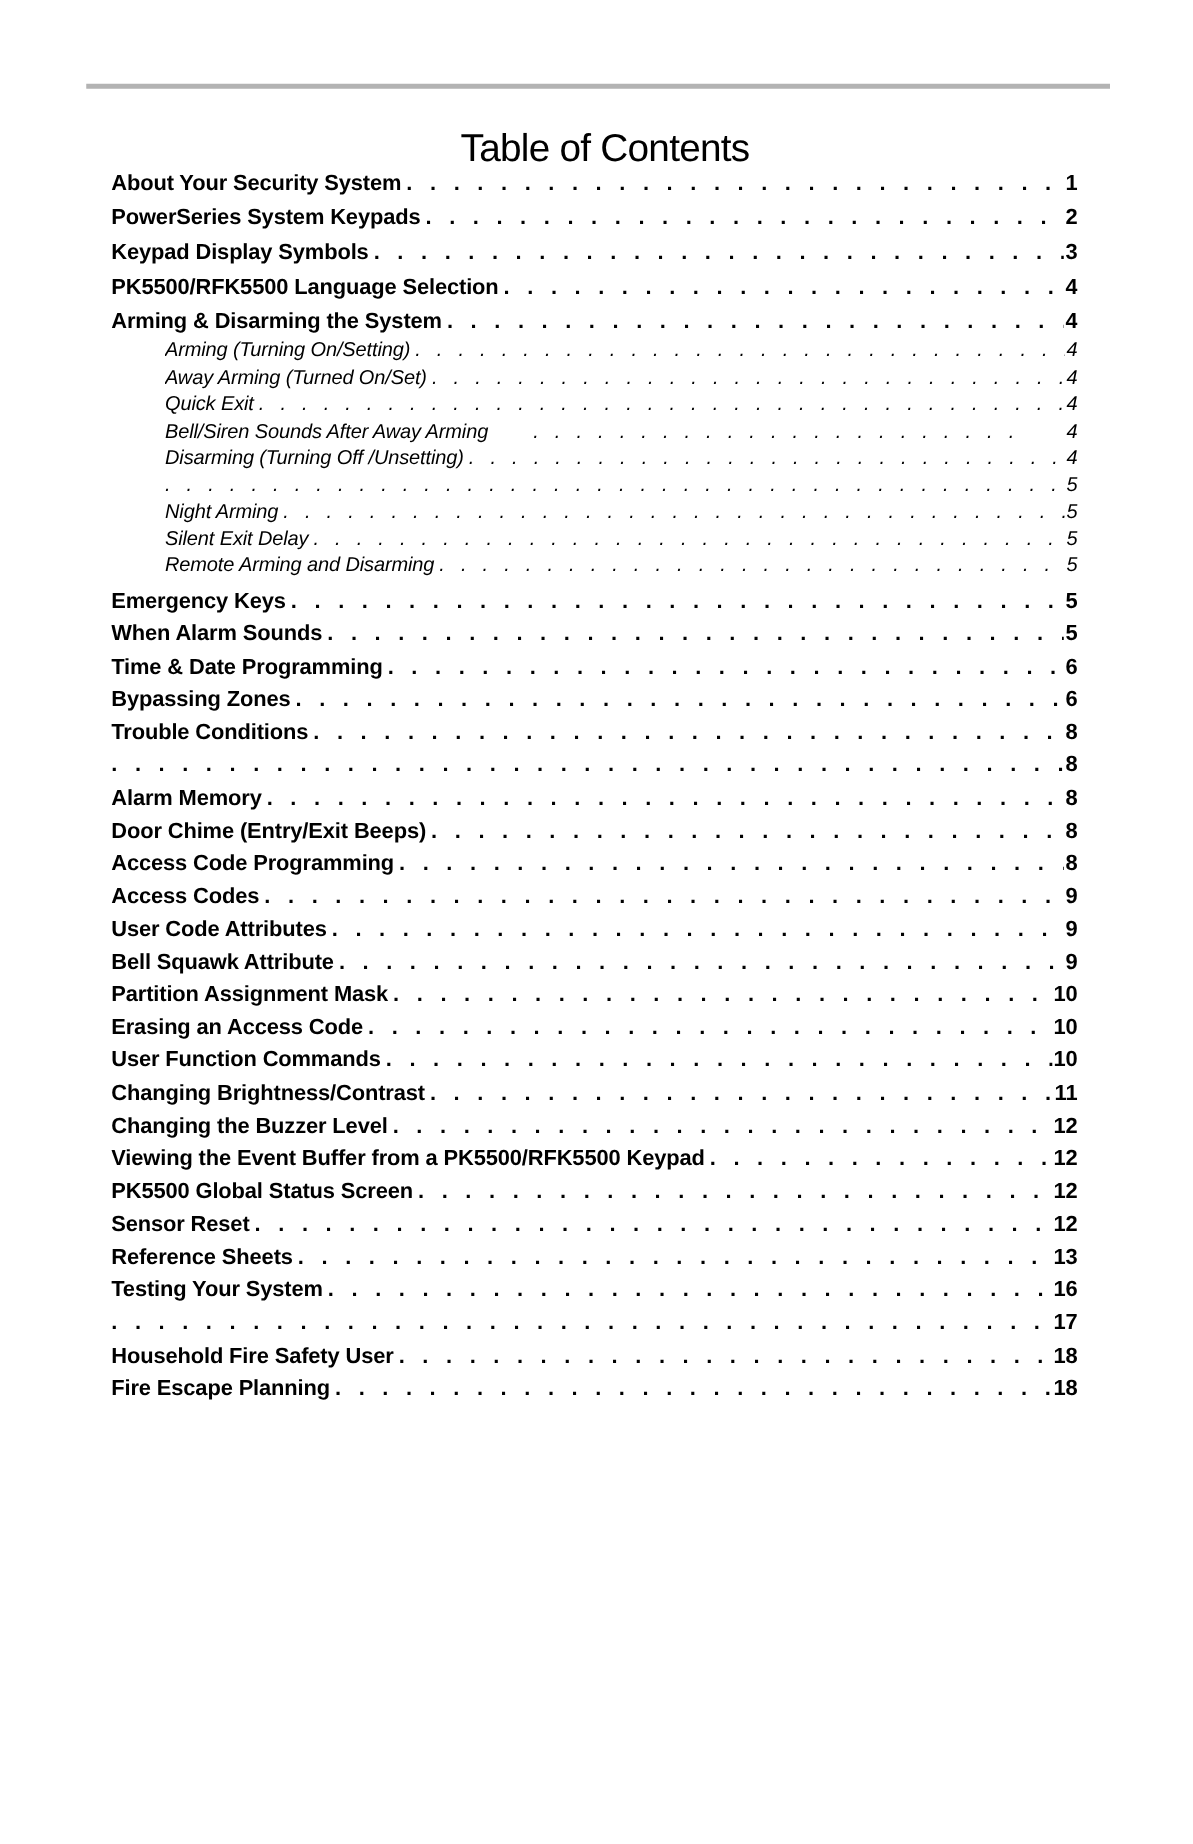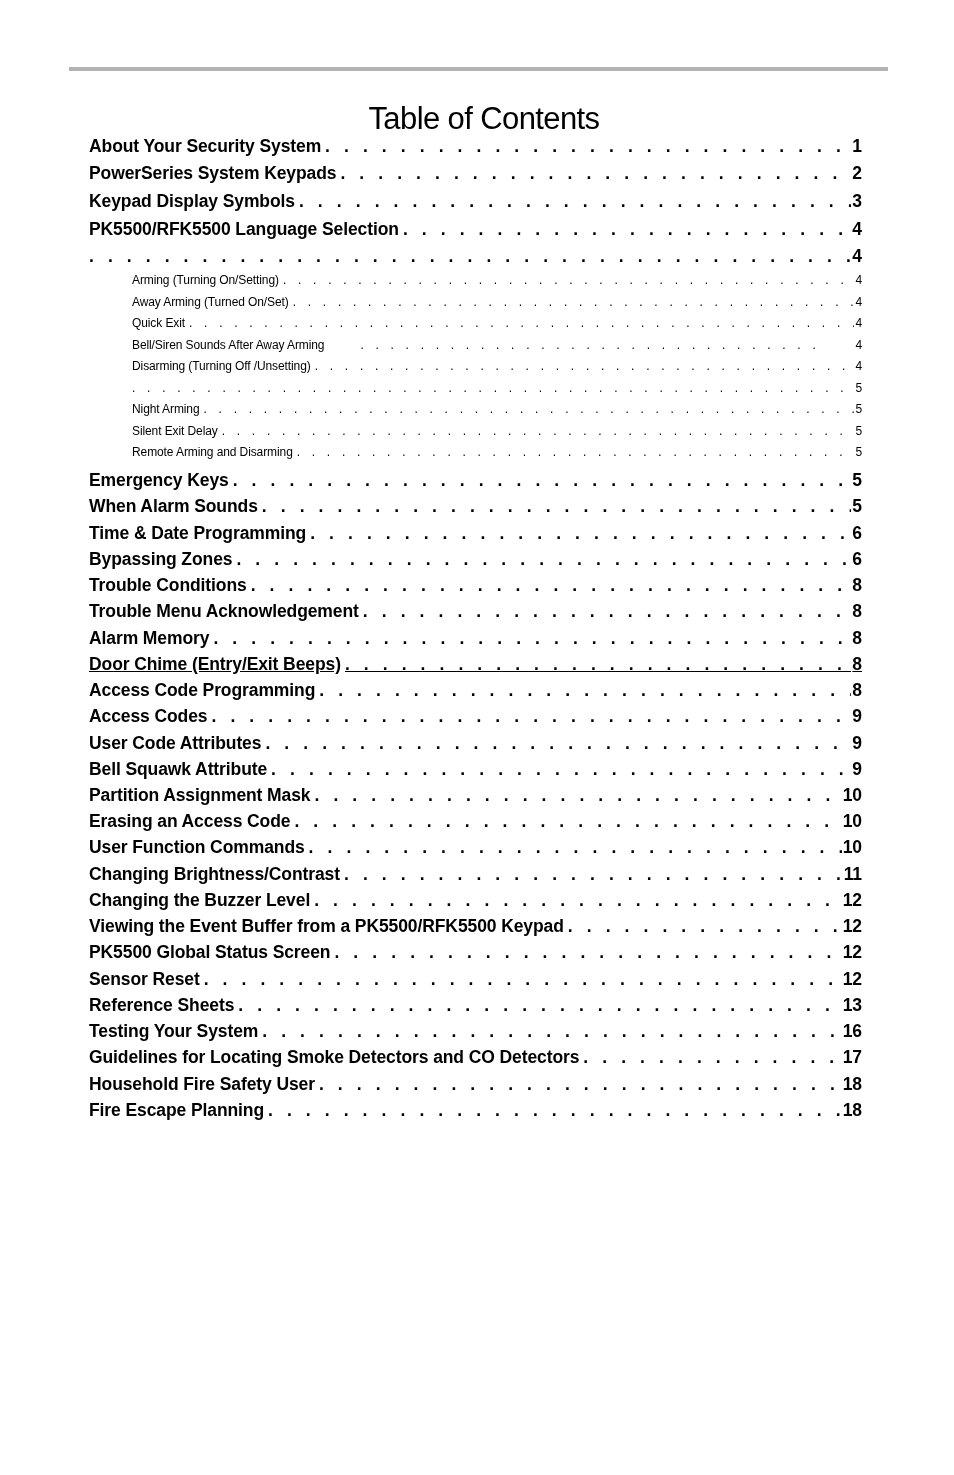--- a/index.html
+++ b/index.html
@@ -2,21 +2,21 @@
 <html><head>
 <meta charset="utf-8">
 <style>
   html, body { margin:0; padding:0; background:#ffffff; }
   body { width:954px; height:1475px; position:relative; overflow:hidden; font-family:"Liberation Sans", sans-serif; color:#000; }
   .rule { position:absolute; left:69px; top:67px; width:819px; height:4px; background:#b3b3b3; }
   .title { position:absolute; left:0; width:968px; top:78px; text-align:center; font-size:31px; letter-spacing:-0.6px; font-weight:normal; line-height:40px; }
   .toc { position:absolute; left:89px; top:0; width:773px; }
   .entry { position:absolute; left:0; width:773px; display:flex; align-items:baseline; white-space:nowrap; overflow:hidden; }
   .entry.main { font-weight:bold; font-size:17.5px; height:24px; line-height:24px; letter-spacing:-0.1px; }
-  .entry.sub { left:43px; width:730px; font-size:12px; height:21px; line-height:21px; letter-spacing:-0.1px; }
+  .entry.sub { left:43px; width:730px; font-size:16px; height:21px; line-height:21px; letter-spacing:-0.1px;font-style:italic; }
   .entry .label { flex:0 0 auto; padding-right:4px; }
   .entry .dots { flex:1 1 auto; overflow:hidden; letter-spacing:4.2px; font-weight:normal; }
   .entry.main .dots { font-weight:bold; letter-spacing:4.6px; }
   .entry .page { flex:0 0 auto; text-align:right; padding-left:1px; }
 </style>
 </head>
 <body>
 
 <div class="rule"></div>
 <h1 class="title">Table of Contents</h1>
@@ -36,20 +36,21 @@
       <span class="label">Keypad Display Symbols</span>
       <span class="dots">. . . . . . . . . . . . . . . . . . . . . . . . . . . . . . . . . . . . . . . . . . . . . . . . . . . . . . . . . . . . . . . . . . . . . . . . . . . . . . . . . . . . . . . . . . . . . . . . . . . . . . . . . . . . . . . . . . . . . . . . </span>
       <span class="page"> 3</span>
     </div>
     <div class="entry main" style="top: 217px;">
       <span class="label">PK5500/RFK5500 Language Selection</span>
       <span class="dots">. . . . . . . . . . . . . . . . . . . . . . . . . . . . . . . . . . . . . . . . . . . . . . . . . . . . . . . . . . . . . . . . . . . . . . . . . . . . . . . . . . . . . . . . . . . . . . . . . . . . . . . . . . . . . . . . . . . . . . . . </span>
       <span class="page">4</span>
     </div>
     <div class="entry main" style="top: 244px;">
+      <span class="label">Arming &amp; Disarming the System</span>
       <span class="dots">. . . . . . . . . . . . . . . . . . . . . . . . . . . . . . . . . . . . . . . . . . . . . . . . . . . . . . . . . . . . . . . . . . . . . . . . . . . . . . . . . . . . . . . . . . . . . . . . . . . . . . . . . . . . . . . . . . . . . . . . </span>
       <span class="page">4</span>
     </div>
     <div class="entry sub" style="top: 270px;">
       <span class="label">Arming (Turning On/Setting)</span>
       <span class="dots">. . . . . . . . . . . . . . . . . . . . . . . . . . . . . . . . . . . . . . . . . . . . . . . . . . . . . . . . . . . . . . . . . . . . . . . . . . . . . . . . . . . . . . . . . . . . . . . . . . . . . . . . . . . . . . . . . . . . . . . . </span>
       <span class="page">4</span>
     </div>
     <div class="entry sub" style="top: 292px;">
       <span class="label">Away Arming (Turned On/Set)</span>
@@ -109,30 +110,29 @@
       <span class="label">Bypassing Zones</span>
       <span class="dots">. . . . . . . . . . . . . . . . . . . . . . . . . . . . . . . . . . . . . . . . . . . . . . . . . . . . . . . . . . . . . . . . . . . . . . . . . . . . . . . . . . . . . . . . . . . . . . . . . . . . . . . . . . . . . . . . . . . . . . . . </span>
       <span class="page">6</span>
     </div>
     <div class="entry main" style="top: 573px;">
       <span class="label">Trouble Conditions</span>
       <span class="dots">. . . . . . . . . . . . . . . . . . . . . . . . . . . . . . . . . . . . . . . . . . . . . . . . . . . . . . . . . . . . . . . . . . . . . . . . . . . . . . . . . . . . . . . . . . . . . . . . . . . . . . . . . . . . . . . . . . . . . . . . </span>
       <span class="page">8</span>
     </div>
     <div class="entry main" style="top: 599px;">
-      <span class="label">Trouble Menu Acknowledgement</span>
       <span class="dots">. . . . . . . . . . . . . . . . . . . . . . . . . . . . . . . . . . . . . . . . . . . . . . . . . . . . . . . . . . . . . . . . . . . . . . . . . . . . . . . . . . . . . . . . . . . . . . . . . . . . . . . . . . . . . . . . . . . . . . . . </span>
       <span class="page">8</span>
     </div>
     <div class="entry main" style="top: 626px;">
       <span class="label">Alarm Memory</span>
       <span class="dots">. . . . . . . . . . . . . . . . . . . . . . . . . . . . . . . . . . . . . . . . . . . . . . . . . . . . . . . . . . . . . . . . . . . . . . . . . . . . . . . . . . . . . . . . . . . . . . . . . . . . . . . . . . . . . . . . . . . . . . . . </span>
       <span class="page">8</span>
     </div>
-    <div class="entry main" style="top: 652px; text-decoration: underline;">
+    <div class="entry main" style="top: 652px;">
       <span class="label">Door Chime (Entry/Exit Beeps)</span>
       <span class="dots">. . . . . . . . . . . . . . . . . . . . . . . . . . . . . . . . . . . . . . . . . . . . . . . . . . . . . . . . . . . . . . . . . . . . . . . . . . . . . . . . . . . . . . . . . . . . . . . . . . . . . . . . . . . . . . . . . . . . . . . . </span>
       <span class="page">8</span>
     </div>
     <div class="entry main" style="top: 678px; justify-content: space-between;">
       <span class="label">Access Code Programming</span>
       <span class="dots">. . . . . . . . . . . . . . . . . . . . . . . . . . . . . . . . . . . . . . . . . . . . . . . . . . . . . . . . . . . . . . . . . . . . . . . . . . . . . . . . . . . . . . . . . . . . . . . . . . . . . . . . . . . . . . . . . . . . . . . . </span>
       <span class="page">8</span>
     </div>
     <div class="entry main" style="top: 704px;">
@@ -194,21 +194,20 @@
       <span class="label">Reference Sheets</span>
       <span class="dots">. . . . . . . . . . . . . . . . . . . . . . . . . . . . . . . . . . . . . . . . . . . . . . . . . . . . . . . . . . . . . . . . . . . . . . . . . . . . . . . . . . . . . . . . . . . . . . . . . . . . . . . . . . . . . . . . . . . . . . . . </span>
       <span class="page">13</span>
     </div>
     <div class="entry main" style="top: 1019px;">
       <span class="label">Testing Your System</span>
       <span class="dots">. . . . . . . . . . . . . . . . . . . . . . . . . . . . . . . . . . . . . . . . . . . . . . . . . . . . . . . . . . . . . . . . . . . . . . . . . . . . . . . . . . . . . . . . . . . . . . . . . . . . . . . . . . . . . . . . . . . . . . . . </span>
       <span class="page">16</span>
     </div>
     <div class="entry main" style="top: 1045px;">
-      <span class="label">Guidelines for Locating Smoke Detectors and CO Detectors</span>
       <span class="dots">. . . . . . . . . . . . . . . . . . . . . . . . . . . . . . . . . . . . . . . . . . . . . . . . . . . . . . . . . . . . . . . . . . . . . . . . . . . . . . . . . . . . . . . . . . . . . . . . . . . . . . . . . . . . . . . . . . . . . . . . </span>
       <span class="page">17</span>
     </div>
     <div class="entry main" style="top: 1072px;">
       <span class="label">Household Fire Safety User</span>
       <span class="dots">. . . . . . . . . . . . . . . . . . . . . . . . . . . . . . . . . . . . . . . . . . . . . . . . . . . . . . . . . . . . . . . . . . . . . . . . . . . . . . . . . . . . . . . . . . . . . . . . . . . . . . . . . . . . . . . . . . . . . . . . </span>
       <span class="page">18</span>
     </div>
     <div class="entry main" style="top: 1098px;">
       <span class="label">Fire Escape Planning</span>

